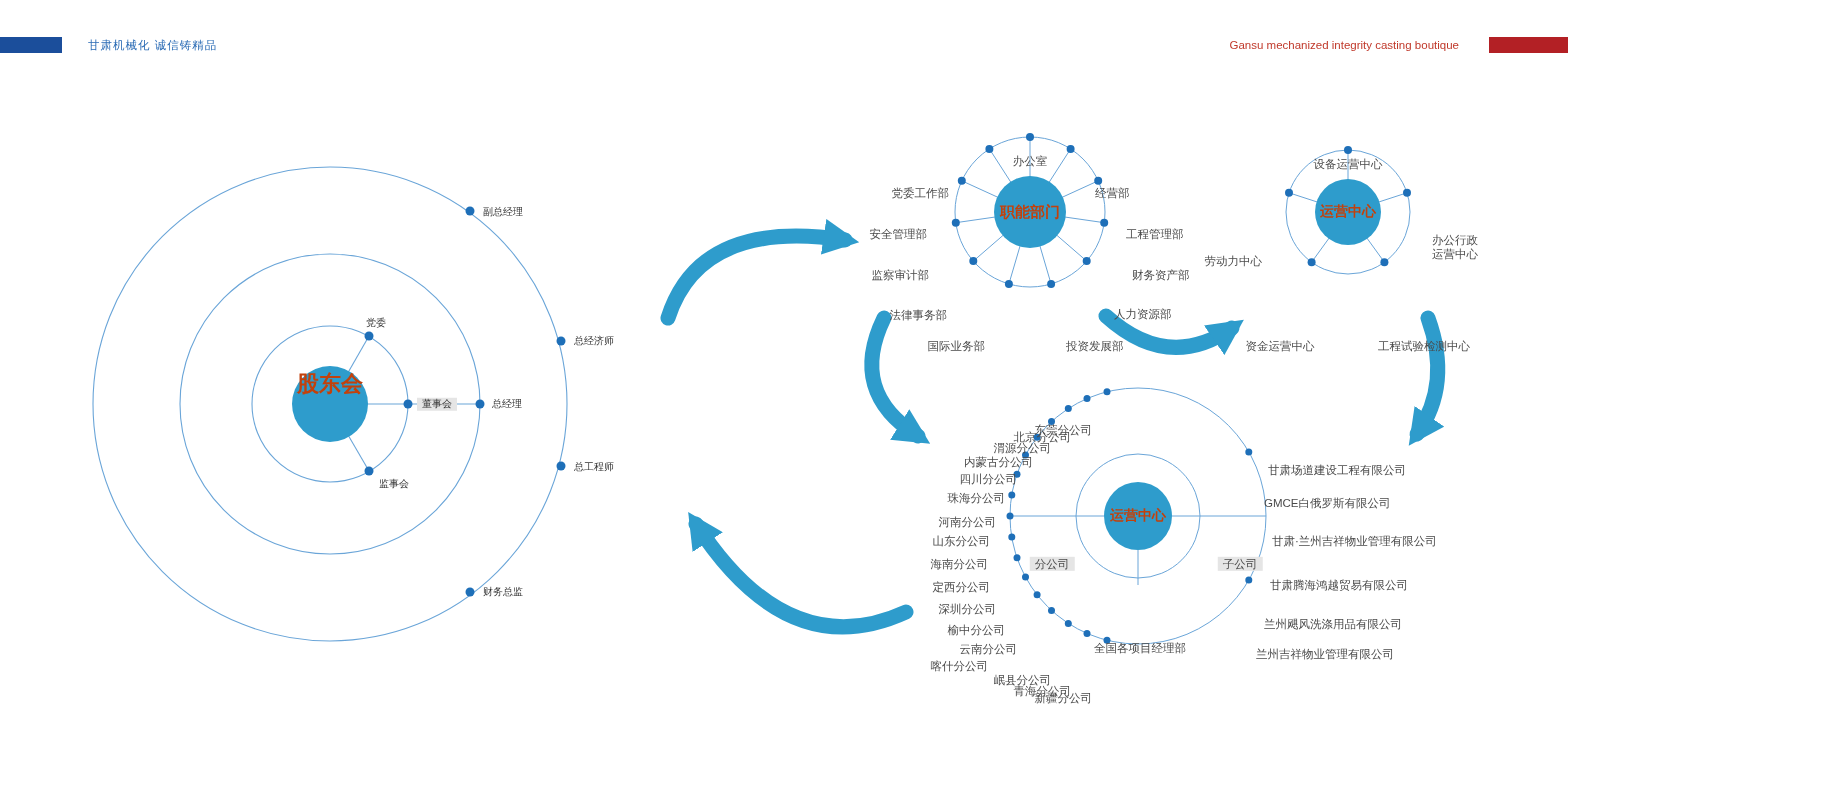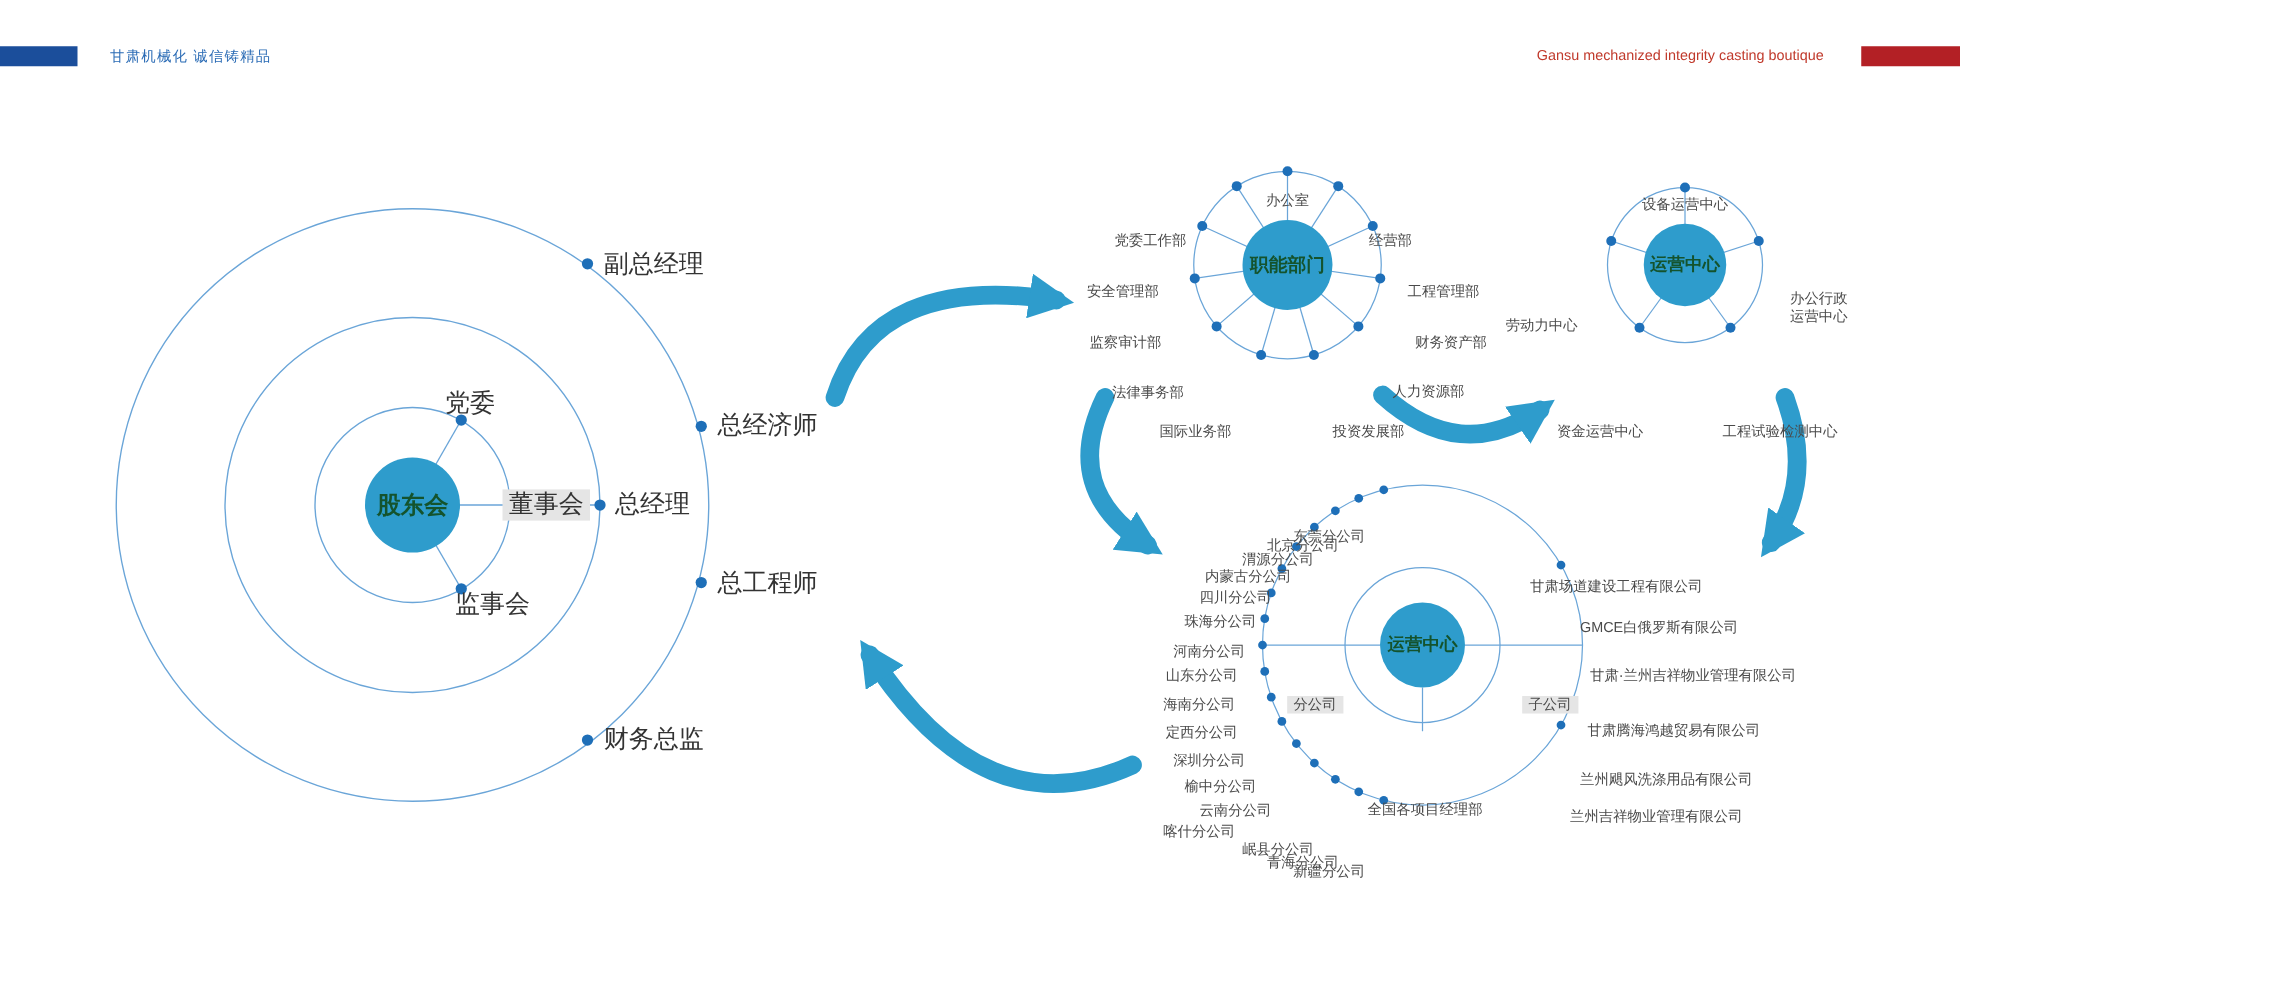--- a/index.html
+++ b/index.html
@@ -27,26 +27,26 @@
     display:flex; align-items:center; padding-left:16px; z-index:3; }
   .banner .title-cn { color:#fff; font-size:21px; font-weight:bold; letter-spacing:3px; }
   .banner .sep { width:1px; height:22px; background:rgba(255,255,255,.75); margin:0 13px 0 32px; }
   .banner .title-en { color:#eaf2fb; font-size:14px; letter-spacing:.5px; }
 
   
   .lbl { position:absolute; z-index:2; white-space:nowrap; line-height:1.25; }
   .c { transform:translate(-50%,-50%); text-align:center; }
   .l { transform:translateY(-50%); text-align:left; }
   .r { transform:translate(-100%,-50%); text-align:right; }
-  .node-lg { font-size:20px; color:#333; }
+  .node-lg { font-size:10px; color:#333; }
   .node-sm { font-size:11.5px; color:#4a4a4a;margin-top:48px; }
   .whitebg { background:#e5e5e5; padding:0 5px; }
   .wrap2 { white-space:normal; width:52px; }
   .hub-label { position:absolute; z-index:2; transform:translate(-50%,-50%);
-    color:#14532d; font-weight:bold; text-align:center; white-space:nowrap;font-family:Liberation Mono, monospace; }
+    color:#c2410c; font-weight:bold; text-align:center; white-space:nowrap;font-family:Liberation Mono, monospace; }
 </style>
 </head>
 <body>
 
 <div id="stage">
 
   <div class="bar bar-left"></div>
   <div class="tagline-cn">甘肃机械化 诚信铸精品</div>
   <div class="tagline-en">Gansu mechanized integrity casting boutique</div>
   <div class="bar bar-right"></div>
@@ -157,21 +157,21 @@
 
     <g stroke="#2e9ccc" stroke-width="15" fill="none" stroke-linecap="round">
       <path d="M 668 318 Q 700 218 845 240" marker-end="url(#ah)"></path>
       <path d="M 884 318 Q 848 392 918 436" marker-end="url(#ah)"></path>
       <path d="M 1106 316 Q 1168 372 1232 328" marker-end="url(#ah)"></path>
       <path d="M 1428 318 Q 1452 384 1417 434" marker-end="url(#ah)"></path>
       <path d="M 906 612 Q 788 666 696 524" marker-end="url(#ah)"></path>
     </g>
   </svg>
 
-  <div class="hub-label" style="left:330px;top:404px;font-size:19px">股东会</div>
+  <div class="hub-label" style="left:330px;top:384px;font-size:22px">股东会</div>
   <div class="lbl c node-lg" style="left:376px;top:323px">党委</div>
   <div class="lbl c node-lg whitebg" style="left:437px;top:404px">董事会</div>
   <div class="lbl c node-lg" style="left:394px;top:484px">监事会</div>
   <div class="lbl l node-lg" style="left:492px;top:404px">总经理</div>
   <div class="lbl l node-lg" style="left:483px;top:212px">副总经理</div>
   <div class="lbl l node-lg" style="left:574px;top:341px">总经济师</div>
   <div class="lbl l node-lg" style="left:574px;top:467px">总工程师</div>
   <div class="lbl l node-lg" style="left:483px;top:592px">财务总监</div>
 
   <div class="hub-label" style="left:1030px;top:212px;font-size:15px">职能部门</div>
@@ -210,20 +210,20 @@
   <div class="lbl r node-sm" style="left:988px;top:516px">海南分公司</div>
   <div class="lbl r node-sm" style="left:990px;top:539px">定西分公司</div>
   <div class="lbl r node-sm" style="left:996px;top:561px">深圳分公司</div>
   <div class="lbl r node-sm" style="left:1005px;top:582px">榆中分公司</div>
   <div class="lbl r node-sm" style="left:1017px;top:601px">云南分公司</div>
   <div class="lbl r node-sm" style="left:988px;top:618px">喀什分公司</div>
   <div class="lbl r node-sm" style="left:1051px;top:632px">岷县分公司</div>
   <div class="lbl r node-sm" style="left:1071px;top:643px">青海分公司</div>
   <div class="lbl r node-sm" style="left:1092px;top:650px">新疆分公司</div>
 
-  <div class="lbl l node-sm" style="left:1224px;top:422px">甘肃场道建设工程有限公司</div>
+  <div class="lbl l node-sm" style="left:1268px;top:422px">甘肃场道建设工程有限公司</div>
   <div class="lbl l node-sm" style="left:1264px;top:455px">GMCE白俄罗斯有限公司</div>
   <div class="lbl l node-sm" style="left:1272px;top:493px">甘肃·兰州吉祥物业管理有限公司</div>
   <div class="lbl l node-sm" style="left:1270px;top:537px">甘肃腾海鸿越贸易有限公司</div>
   <div class="lbl l node-sm" style="left:1264px;top:576px">兰州飓风洗涤用品有限公司</div>
   <div class="lbl l node-sm" style="left:1256px;top:606px">兰州吉祥物业管理有限公司</div>
 
 </div>
 
 </body></html>

